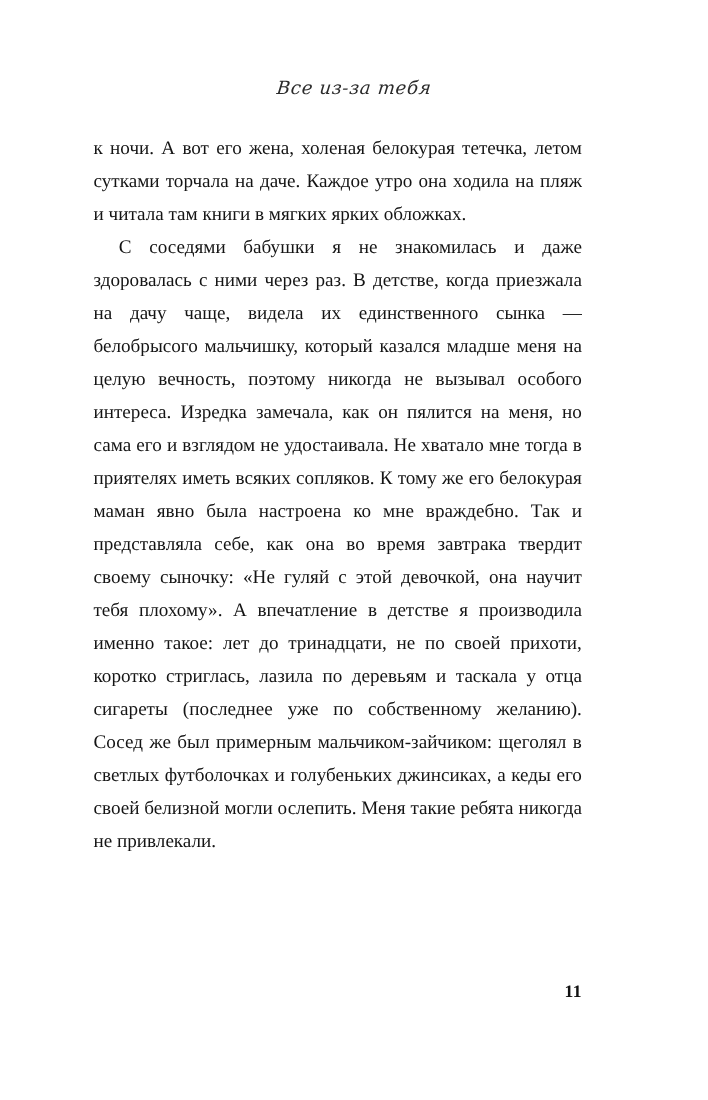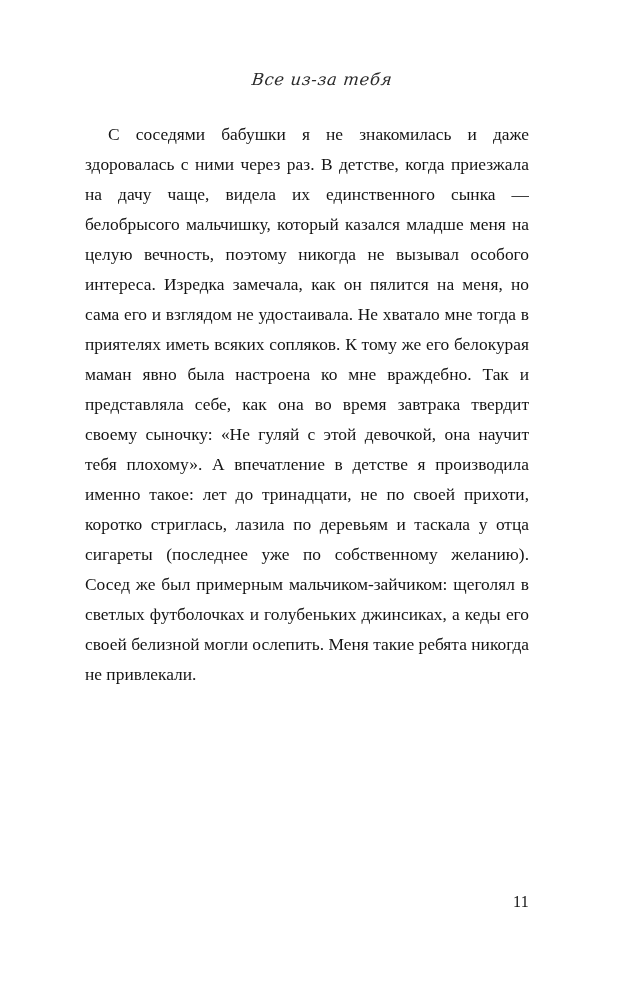--- a/index.html
+++ b/index.html
@@ -65,31 +65,32 @@
   }
 
   
   .folio {
     position: absolute;
     left: 85px;
     top: 893px;
     width: 444px;
     text-align: right;
     font-size: 16px;
-    font-weight: normal;
+    font-weight: bold;
     color: #111111;
     letter-spacing: 0.3px;
   }
 </style>
 </head>
 <body>
 
 <div class="page">
 
   <div class="running-head">Все из-за тебя</div>
 
   <div class="text-column">
+    <p class="para">к ночи. А вот его жена, холеная белокурая тетечка, летом сутками торчала на даче. Каждое утро она ходила на пляж и читала там книги в мягких ярких обложках.</p>
     <p class="para indented">С соседями бабушки я не знакомилась и даже здоровалась с ними через раз. В детстве, когда приезжала на дачу чаще, видела их единственного сынка — белобрысого мальчишку, который казался младше меня на целую вечность, поэтому никогда не вызывал особого интереса. Изредка замечала, как он пялится на меня, но сама его и взглядом не удостаивала. Не хватало мне тогда в приятелях иметь всяких сопляков. К тому же его белокурая маман явно была настроена ко мне враждебно. Так и представляла себе, как она во время завтрака твердит своему сыночку: «Не гуляй с этой девочкой, она научит тебя плохому». А впечатление в детстве я производила именно такое: лет до тринадцати, не по своей прихоти, коротко стриглась, лазила по деревьям и таскала у отца сигареты (последнее уже по собственному желанию). Сосед же был примерным мальчиком-зайчиком: щеголял в светлых футболочках и голубеньких джинсиках, а кеды его своей белизной могли ослепить. Меня такие ребята никогда не привлекали.</p>
   </div>
 
   <div class="folio">11</div>
 
 </div>
 
 </body></html>

